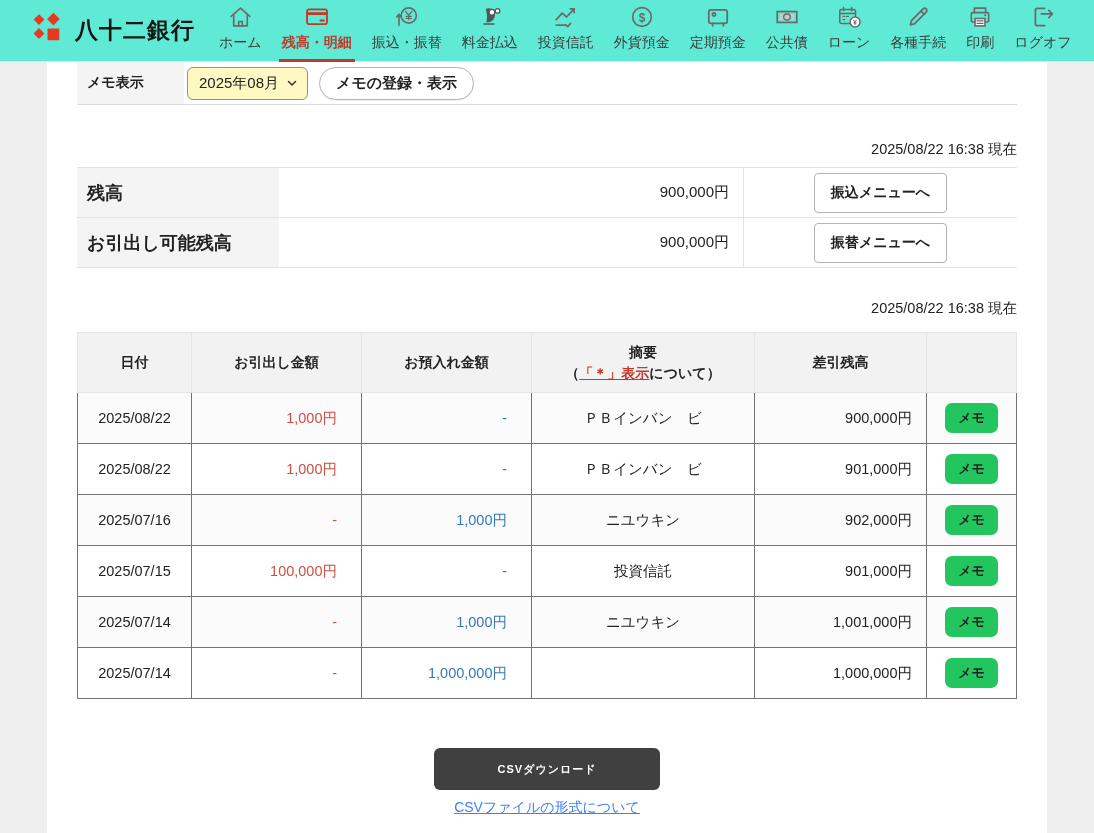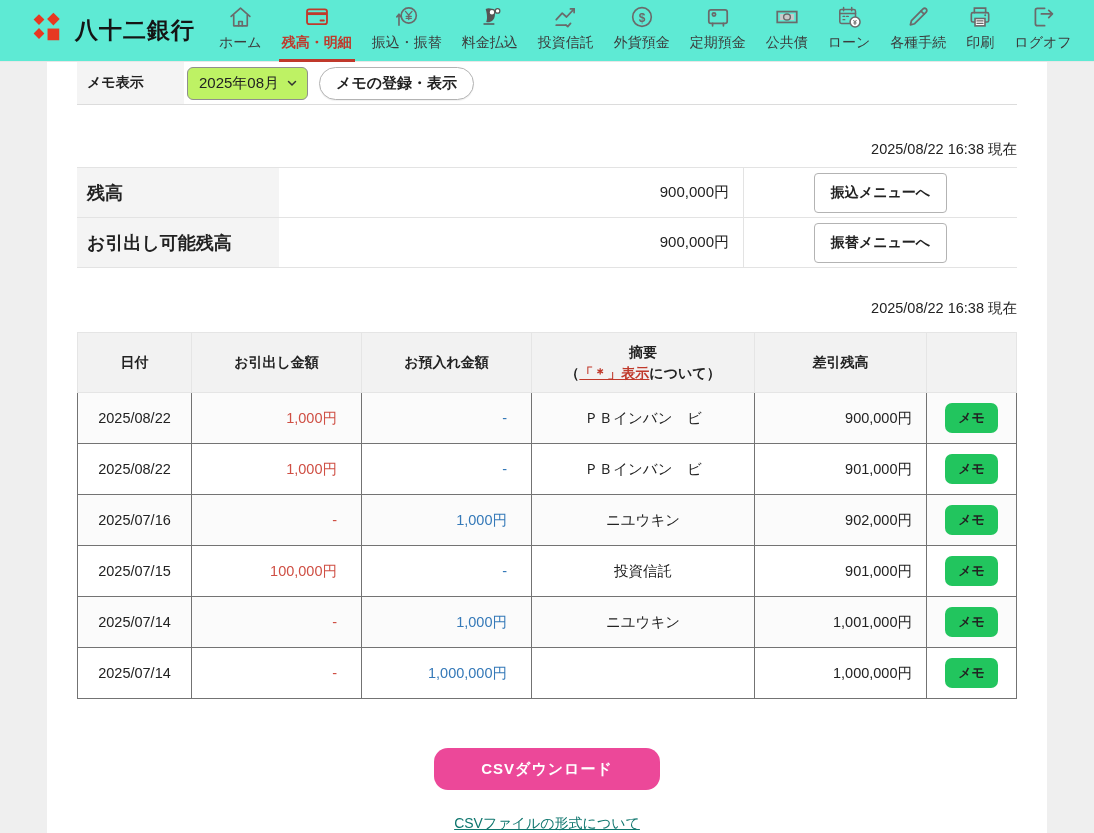--- a/index.html
+++ b/index.html
@@ -22,21 +22,21 @@
   
   .page { background:#efefef; display:flex; justify-content:center; min-height:771px; }
   .content { width:1000px; background:#fff; padding:0 30px 30px; }
 
   
   .memo-row { display:flex; align-items:stretch; height:43px; border-bottom:1px solid #dcdcdc; }
   .memo-label { width:107px; background:#f4f4f4; display:flex; align-items:center; padding-left:10px;
                 font-size:14px; font-weight:700;text-align:center; }
   .memo-controls { display:flex; align-items:center; gap:11px; padding-left:3px; }
   .select { display:flex; align-items:center; gap:7px; border:1px solid #8f8f8f; border-radius:6px;
-            padding:6px 9px 6px 11px; font-size:15px; background:#bef264; cursor:pointer; }
+            padding:6px 9px 6px 11px; font-size:15px; background:#fef9c3; cursor:pointer; }
   .pill-btn { border:1px solid #b3b3b3; border-radius:999px; background:#fff; padding:6px 16px;
               font-size:15px; font-weight:700; color:#222; cursor:pointer; box-shadow:0 1px 1px rgba(0,0,0,.06); }
 
   .stamp { text-align:right; font-size:14.5px; color:#222; margin-top:35px; }
   .stamp2 { margin-top:31px; }
 
   
   .bal-table { margin-top:8px; border-top:1px solid #e3e3e3; }
   .bal-row { display:grid; grid-template-columns:202px 1fr 274px; height:50px; border-bottom:1px solid #e3e3e3; }
   .bal-label { background:#f4f4f4; display:flex; align-items:center; padding-left:10px; font-size:18px; font-weight:700; }
@@ -56,23 +56,23 @@
   .c-dp   { text-align:right; color:#3579b8; padding-right:24px !important; }
   .c-sum  { text-align:center; }
   .c-bal  { text-align:right; }
   .c-memo { text-align:center; padding:0 6px !important; }
   .memo-pill { background:#22c55e; border:none; border-radius:7px; padding:6px 13px; font-size:13px;
                font-weight:700; color:#222; cursor:pointer; font-family:inherit; }
   .hdr-link { color:#c0392b; text-decoration:underline; cursor:pointer; }
 
   
   .csv-wrap { margin-top:49px; text-align:center; }
-  .csv-btn { width:226px; height:42px; background:#ec4899; color:#fff; border:none; border-radius:14px;
-             font-size:15px; font-weight:700; letter-spacing:1px; cursor:pointer; font-family:inherit; }
-  .csv-link { display:inline-block; margin-top:25px; color:#0f766e; font-size:14px;
+  .csv-btn { width:226px; height:42px; background:#404040; color:#fff; border:none; border-radius:6px;
+             font-size:11px; font-weight:700; letter-spacing:1px; cursor:pointer; font-family:inherit; }
+  .csv-link { display:inline-block; margin-top:9px; color:#3b82f6; font-size:14px;
               text-decoration:underline; cursor:pointer;text-align:center; }
 </style>
 </head>
 <body>
 
 <header class="hdr">
   <div class="logo">
     <span>
       <svg width="36" height="36" viewBox="0 0 40 40">
         <path d="M10 3.5 L16 9.5 L10 15.5 L4 9.5 Z" fill="#e73822"></path>

